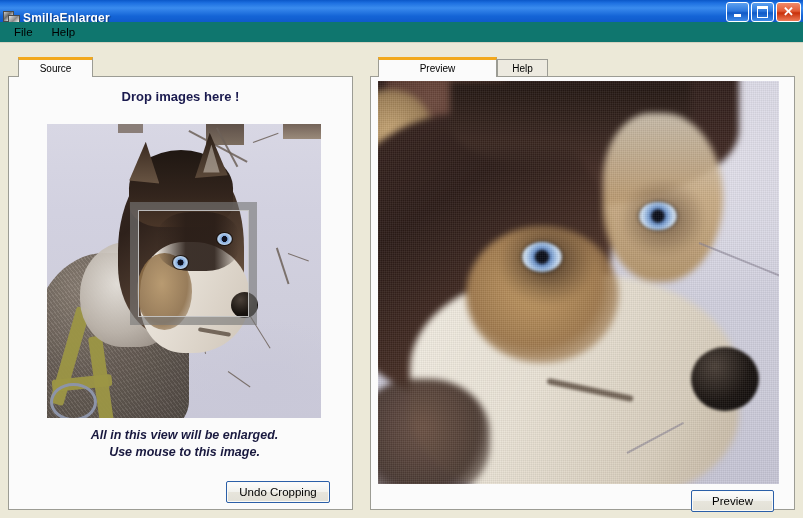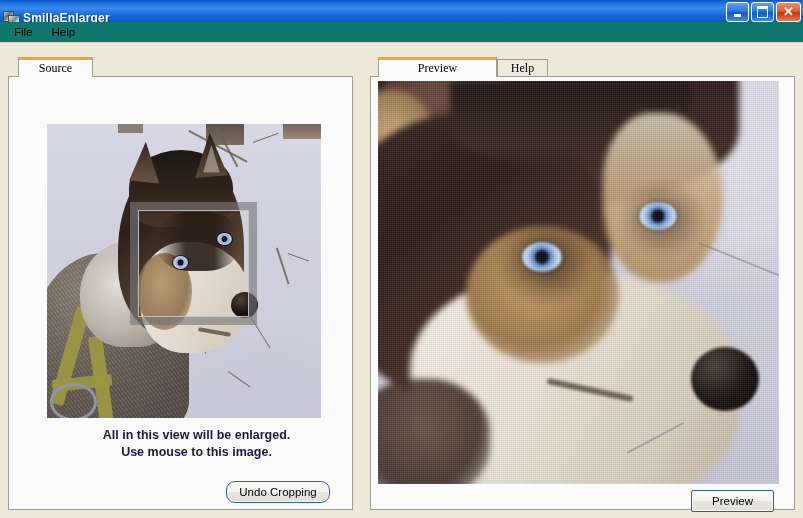--- a/index.html
+++ b/index.html
@@ -82,22 +82,22 @@
   .menuitem {
     font-size: 11.5px; color: #000; padding: 2px 8px; margin-left: 3px;
   }
   .menuitem:first-child { margin-left: 6px; }
 
   
   .tabrow { position: absolute; height: 20px; }
   .tab {
     position: absolute; top: 0; height: 20px;
     box-sizing: border-box;
-    font-size: 12px; color: #000;
-    display: flex; align-items: center; justify-content: center; font-family: Liberation Serif, serif;
+    font-size: 10px; color: #000;
+    display: flex; align-items: center; justify-content: center;
   }
   .tab.active {
     background: #FBFBFB;
     border: 1px solid #9C9C94;
     border-top: 3px solid #F2A81C;
     border-bottom: none;
     z-index: 3;
   }
   .tab.inactive {
     background: #EDEAE0;
@@ -126,23 +126,23 @@
   }
 
   .src-image {
     position: absolute; left: 38px; top: 47px;
     width: 274px; height: 294px;
     overflow: hidden;
     background: #CFCEDC;
   }
 
   .caption {
-    position: absolute; left: 16px; top: 350px; width: 100%;
+    position: absolute; left: 4px; top: 350px; width: 100%;
     text-align: center; font-size: 12.5px; color: #19193F;
-    line-height: 17px; font-weight: bold;
+    line-height: 17px; font-weight: bold; font-style: italic;
   }
 
   .btn {
     position: absolute;
     box-sizing: border-box;
     background: linear-gradient(to bottom,#FDFDFD 0%,#F2F2EE 48%,#E7E5DC 52%,#E2E0D6 100%);
     border: 1px solid #2B5FA8;
     border-radius: 2px;
     font-size: 11.5px; color: #000;
     display: flex; align-items: center; justify-content: center;
@@ -414,20 +414,21 @@
   </div>
 
   <div class="tabrow" style="left:8px; top:57px; width:345px;">
     <div class="tab active" style="left:10px; width:75px;">
       <span>Source</span>
     </div>
   </div>
 
   <div class="panel" id="source-panel">
 
+    <div class="drop-label">Drop images here !</div>
 
     <div class="src-image">
       <div class="photo">
         <div class="s-snow"></div>
         <div class="s-top-dark"></div>
         <div class="s-top-dark2"></div>
         <div class="s-top-dark3"></div>
 
         <div class="twig" style="left:52%; top:2%;  width:24%; height:1.5px; transform:rotate(28deg);"></div>
         <div class="twig" style="left:62%; top:1%;  width:16%; height:1.5px; transform:rotate(62deg);"></div>
@@ -461,21 +462,21 @@
       </div>
 
       <div class="crop-rect"></div>
     </div>
 
     <div class="caption">
       <div>All in this view will be enlarged.</div>
       <div>Use mouse to this image.</div>
     </div>
 
-    <div class="btn" style="left:217px; top:404px; width:104px; height:22px;border-radius:9px;">Undo Cropping</div>
+    <div class="btn" style="left:217px; top:404px; width:104px; height:22px;">Undo Cropping</div>
   </div>
 
   <div class="tabrow" style="left:370px; top:57px; width:425px;">
     <div class="tab active" style="left:8px; width:119px;">
       <span>Preview</span>
     </div>
     <div class="tab inactive" style="left:127px; width:51px;">
       <span>Help</span>
     </div>
   </div>

